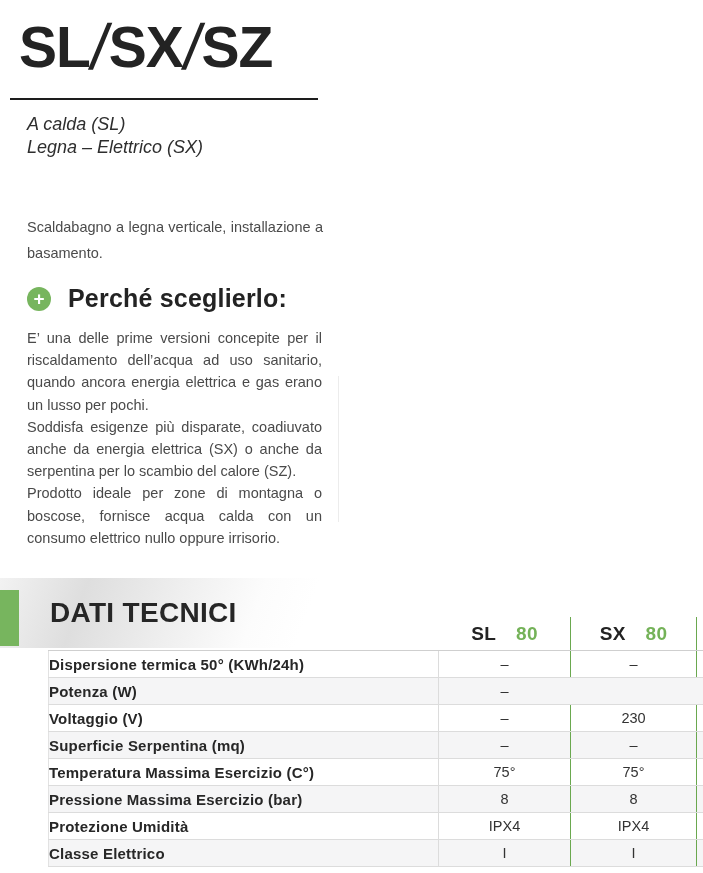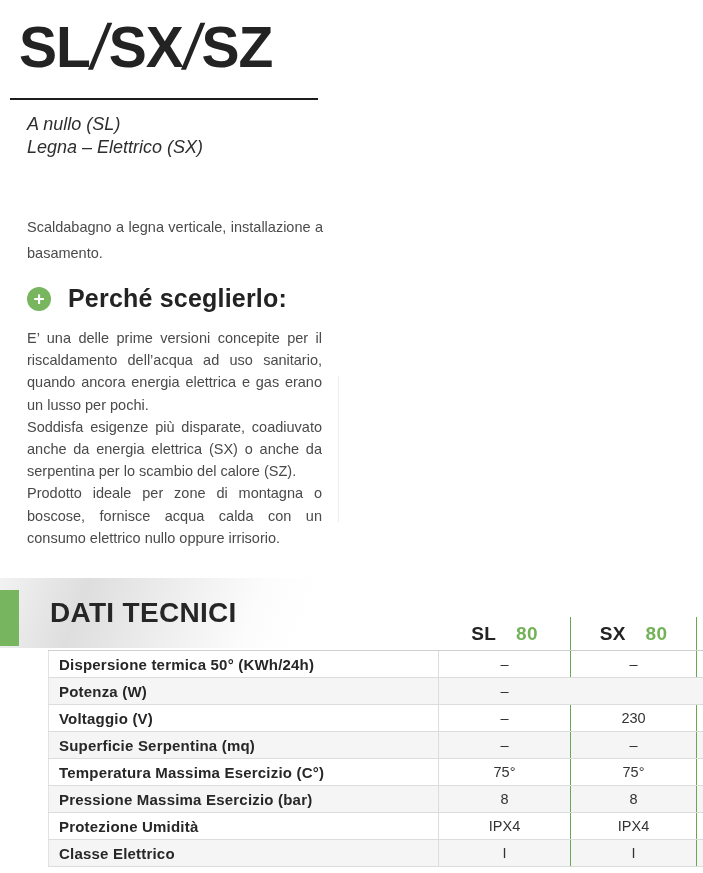--- a/index.html
+++ b/index.html
@@ -91,39 +91,39 @@
   }
   .t-row.header {
     height:34px; border-bottom:1px solid #cfcfcf;
   }
   .t-row:nth-child(odd):not(.header) { background:#f5f5f6; }
   .t-cell {
     display:flex; align-items:center; justify-content:center;
     font-size:14.5px; color:#333333; overflow:hidden;
   }
   .t-cell.label {
-    justify-content:flex-start; padding-left:10px;
+    justify-content:flex-start; padding-left:0;
     font-weight:700; font-size:15px; color:#272727; letter-spacing:0.2px;
     border-left:1px solid #e2e2e2; border-right:1px solid #dcdcdc;
   }
   .t-row.header .t-cell.label { border:none; }
   .t-cell.sx-col { border-left:1px solid #6aa84f; border-right:1px solid #6aa84f; }
   .t-head {
     font-size:19px; font-weight:800; color:#232323; letter-spacing:0.3px;
   }
   .t-head .size { color:#74b258; margin-left:20px; }
 </style>
 </head>
 <body>
 
 <h1 class="title"><span>SL</span><span class="slash">/</span><span>SX</span><span class="slash">/</span><span>SZ</span></h1>
 <div class="title-rule"></div>
 
 <div class="variants">
-  <div>A nullo (SL)</div>
+  <div>A calda (SL)</div>
   <div>Legna – Elettrico (SX)</div>
 </div>
 
 <p class="description">Scaldabagno a legna verticale, installazione a basamento.</p>
 
 <div class="why-heading">
   <span class="plus-icon">+</span>
   <span class="why-title">Perché sceglierlo:</span>
 </div>
 

